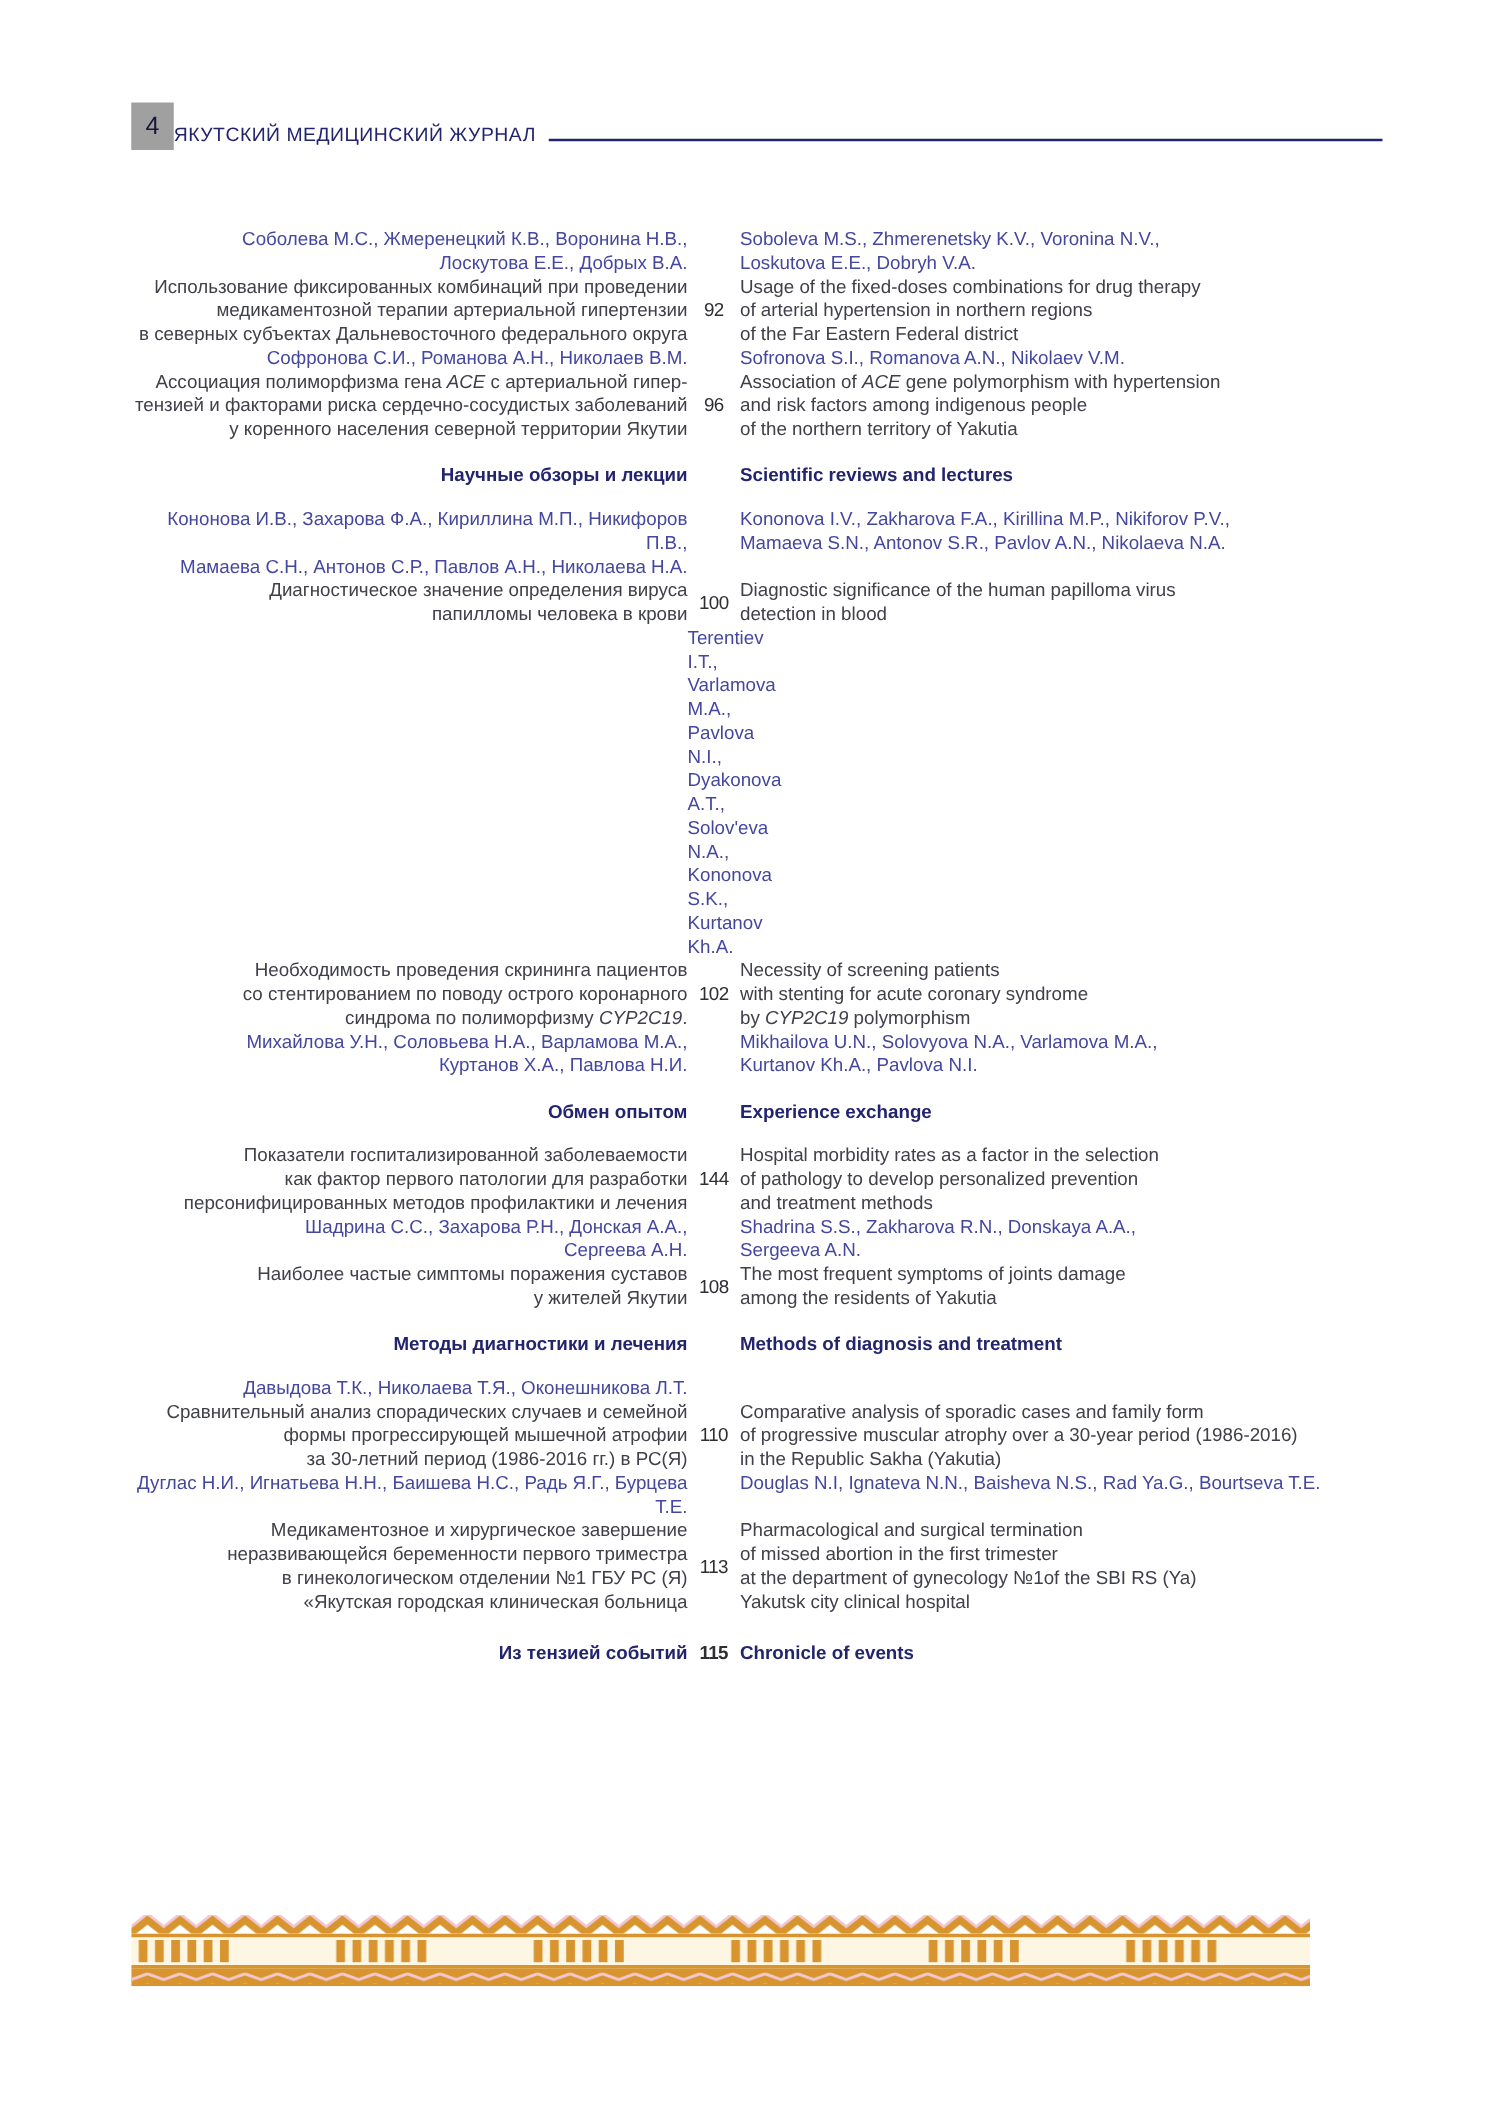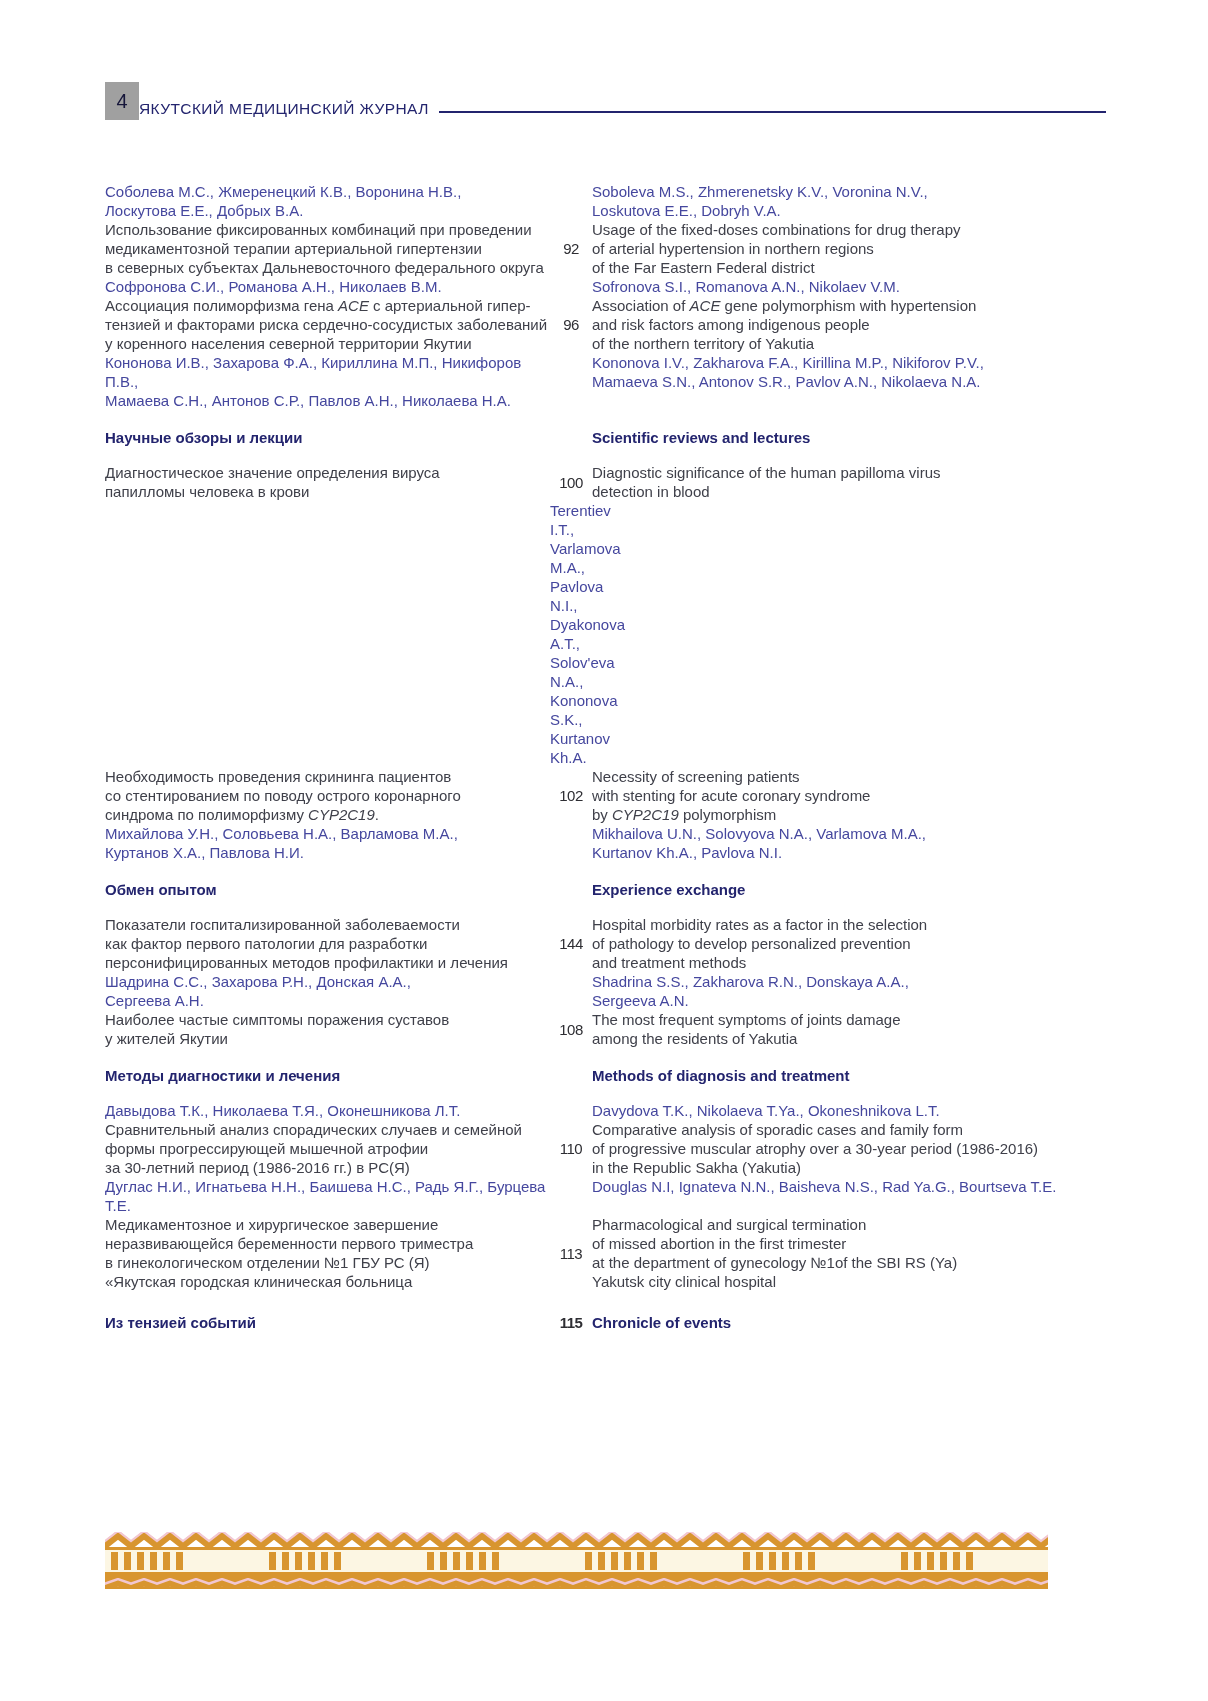--- a/index.html
+++ b/index.html
@@ -22,21 +22,21 @@
   }
   
   .header{position:absolute;left:105px;top:82px;width:1001px;display:flex;align-items:flex-end;}
   .pagebox{width:34px;height:38px;background:var(--graybox);display:flex;align-items:center;justify-content:center;
     font-size:20px;color:#16163a;flex:0 0 auto;}
   .jtitle{font-size:15.5px;color:var(--navy);letter-spacing:.4px;white-space:nowrap;padding-bottom:2px;}
   .hrule{flex:1;border-bottom:2px solid var(--navy);margin:0 0 7px 10px;height:0;}
   
   .toc{position:absolute;left:105px;top:182px;width:1001px;}
   .row{display:grid;grid-template-columns:445px 42px 514px;}
-  .ru{white-space:pre-line;}
+  .ru{text-align:right;white-space:pre-line;}
   .en{text-align:left;white-space:pre-line;}
   .authors{color:var(--blue);}
   .title{color:var(--textc);}
   .num{display:flex;align-items:center;justify-content:center;}
   .pagenum{font-size:15px;color:var(--numc);letter-spacing:-.5px;line-height:1;}
   .sec{font-weight:bold;color:var(--navy);margin:18px 0 16px;}
   .final{margin-top:22px;}
   i{font-style:italic;}
   
   .ornament{position:absolute;left:105px;top:1532px;}
@@ -80,31 +80,31 @@
     </div>
     <div class="row">
       <div class="ru title">Ассоциация  полиморфизма гена <i>ACE</i> с артериальной гипер-
 тензией и факторами риска сердечно-сосудистых заболеваний
 у коренного населения северной территории Якутии</div>
       <div class="num pagenum">96</div>
       <div class="en title">Association of <i>ACE</i> gene polymorphism with hypertension
 and risk factors among indigenous people
 of the northern territory of Yakutia</div>
     </div>
+    <div class="row sec">
+      <div class="ru">Научные обзоры и лекции</div>
+      <div class="num"></div>
+      <div class="en">Scientific reviews and lectures</div>
+    </div>
     <div class="row">
       <div class="ru authors">Кононова И.В., Захарова Ф.А., Кириллина М.П., Никифоров П.В.,
 Мамаева С.Н., Антонов С.Р., Павлов А.Н., Николаева Н.А.</div>
       <div class="num"></div>
       <div class="en authors">Kononova I.V., Zakharova F.A., Kirillina M.P., Nikiforov P.V.,
 Mamaeva S.N., Antonov S.R., Pavlov A.N., Nikolaeva N.A.</div>
-    </div>
-    <div class="row sec">
-      <div class="ru">Научные обзоры и лекции</div>
-      <div class="num"></div>
-      <div class="en">Scientific reviews and lectures</div>
     </div>
     <div class="row">
       <div class="ru title">Диагностическое значение определения вируса
 папилломы человека в крови</div>
       <div class="num pagenum">100</div>
       <div class="en title">Diagnostic significance of the human papilloma virus
 detection in blood</div>
     </div>
     <div class="row">
       <div class="num"></div>
@@ -156,21 +156,20 @@
 among the residents of Yakutia</div>
     </div>
     <div class="row sec">
       <div class="ru">Методы диагностики и лечения</div>
       <div class="num"></div>
       <div class="en">Methods of diagnosis and treatment</div>
     </div>
     <div class="row">
       <div class="ru authors">Давыдова Т.К., Николаева Т.Я., Оконешникова Л.Т.</div>
       <div class="num"></div>
-      <div class="en authors">Davydova T.K., Nikolaeva T.Ya., Okoneshnikova L.T.</div>
     </div>
     <div class="row">
       <div class="ru title">Сравнительный анализ спорадических случаев и семейной
 формы прогрессирующей мышечной атрофии
 за 30-летний период (1986-2016 гг.) в РС(Я)</div>
       <div class="num pagenum">110</div>
       <div class="en title">Comparative analysis of sporadic cases and family form
 of progressive muscular atrophy over a 30-year period (1986-2016)
 in the Republic Sakha (Yakutia)</div>
     </div>

